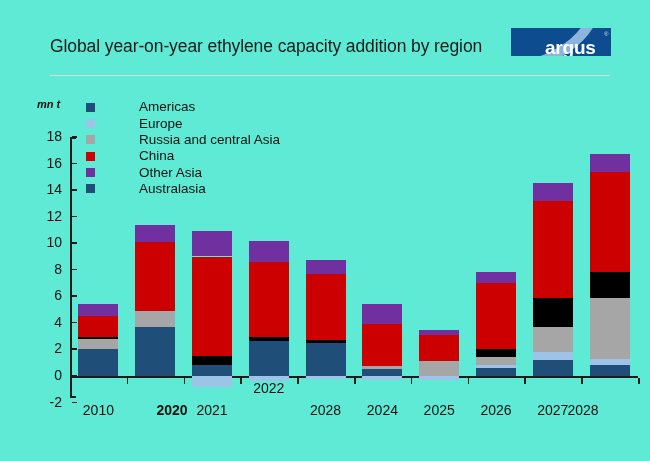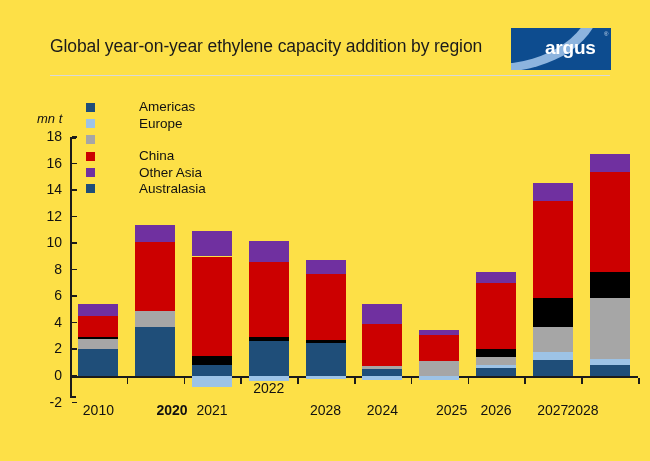--- a/index.html
+++ b/index.html
@@ -3,34 +3,34 @@
 <meta charset="utf-8">
 <style>
   html,body{margin:0;padding:0;}
   body{
     width:650px;height:461px;background:#ffffff;
     font-family:"Liberation Sans", sans-serif;
     color:#111111;overflow:hidden;
   }
   #chart-card{
     position:relative;width:650px;height:461px;
-    background:#fde047;
+    background:#5eead4;
     box-sizing:border-box;
   }
   
   #header{
     position:absolute;left:0;top:22px;width:650px;height:62px;
   }
   #chart-title{
     position:absolute;left:50px;top:14px;
     font-size:17.5px;font-weight:400;color:#1b1b1b;
     letter-spacing:-0.1px;white-space:nowrap;
   }
   #logo{
-    position:absolute;left:511px;top:6px;width:100px;height:42px;
+    position:absolute;left:511px;top:6px;width:100px;height:28px;
     background:#0d4c8f;overflow:hidden;
   }
   #logo-swoosh{
     position:absolute;left:-14px;top:-28px;width:104px;height:72px;
     background:#8db4de;
     border-bottom-right-radius:100% 100%;
   }
   #logo-swoosh2{
     position:absolute;left:-16px;top:-34px;width:98px;height:70px;
     background:#0d4c8f;
@@ -42,22 +42,22 @@
   }
   #logo-reg{
     position:absolute;left:93px;top:3px;color:#cfdff1;font-size:6px;
   }
   #header-rule{
     position:absolute;left:50px;top:53px;width:560px;height:1px;
     background:#d9d9d9;
   }
   
   #unit-label{
-    position:absolute;left:37px;top:111px;
-    font-size:13px;font-style:italic;font-weight:400;color:#111;
+    position:absolute;left:37px;top:98px;
+    font-size:11px;font-style:italic;font-weight:700;color:#111;
   }
   
   #legend{
     position:absolute;left:86px;top:99px;
   }
   .legend-row{
     display:flex;align-items:center;height:16.3px;
   }
   .legend-swatch{
     width:9px;height:9px;margin-right:4px;flex:none;
@@ -123,20 +123,21 @@
       <div class="legend-row">
         <div class="legend-swatch" style="background: rgb(31, 78, 121);"></div>
         <div class="legend-label">Americas</div>
       </div>
       <div class="legend-row">
         <div class="legend-swatch" style="background: rgb(157, 195, 230);"></div>
         <div class="legend-label">Europe</div>
       </div>
       <div class="legend-row">
         <div class="legend-swatch" style="background: rgb(166, 166, 166);"></div>
+        <div class="legend-label">Russia and central Asia</div>
       </div>
       <div class="legend-row">
         <div class="legend-swatch" style="background: rgb(204, 0, 0);"></div>
         <div class="legend-label">China</div>
       </div>
       <div class="legend-row">
         <div class="legend-swatch" style="background: rgb(112, 48, 160);"></div>
         <div class="legend-label">Other Asia</div>
       </div>
       <div class="legend-row">
@@ -226,21 +227,21 @@
       <div class="seg" style="top: 167.3px; height: 19.9167px; background: rgb(112, 48, 160);"></div>
     </div>
     <div class="xtick-label" style="left: 354.4px; top: 402px;">2024</div>
     <div class="xtick-mark" style="left: 467.6px; top: 378px;"></div>
     <div class="bar" style="left: 419.2px; top: 137px; width: 40px; height: 261px;">
       <div class="seg" style="top: 239px; height: 3.98333px; background: rgb(157, 195, 230);"></div>
       <div class="seg" style="top: 224.394px; height: 14.6056px; background: rgb(166, 166, 166);"></div>
       <div class="seg" style="top: 197.839px; height: 26.5556px; background: rgb(204, 0, 0);"></div>
       <div class="seg" style="top: 192.528px; height: 5.31111px; background: rgb(112, 48, 160);"></div>
     </div>
-    <div class="xtick-label" style="left: 411.2px; top: 402px; text-align: right;">2025</div>
+    <div class="xtick-label" style="left: 411.2px; top: 402px;">2025</div>
     <div class="xtick-mark" style="left: 524.4px; top: 378px;"></div>
     <div class="bar" style="left: 476px; top: 137px; width: 40px; height: 261px;">
       <div class="seg" style="top: 231.033px; height: 7.96667px; background: rgb(31, 78, 121);"></div>
       <div class="seg" style="top: 228.378px; height: 2.65556px; background: rgb(157, 195, 230);"></div>
       <div class="seg" style="top: 220.411px; height: 7.96667px; background: rgb(166, 166, 166);"></div>
       <div class="seg" style="top: 212.444px; height: 7.96667px; background: rgb(0, 0, 0);"></div>
       <div class="seg" style="top: 146.056px; height: 66.3889px; background: rgb(204, 0, 0);"></div>
       <div class="seg" style="top: 135.433px; height: 10.6222px; background: rgb(112, 48, 160);"></div>
     </div>
     <div class="xtick-label" style="left: 468px; top: 402px;">2026</div>

